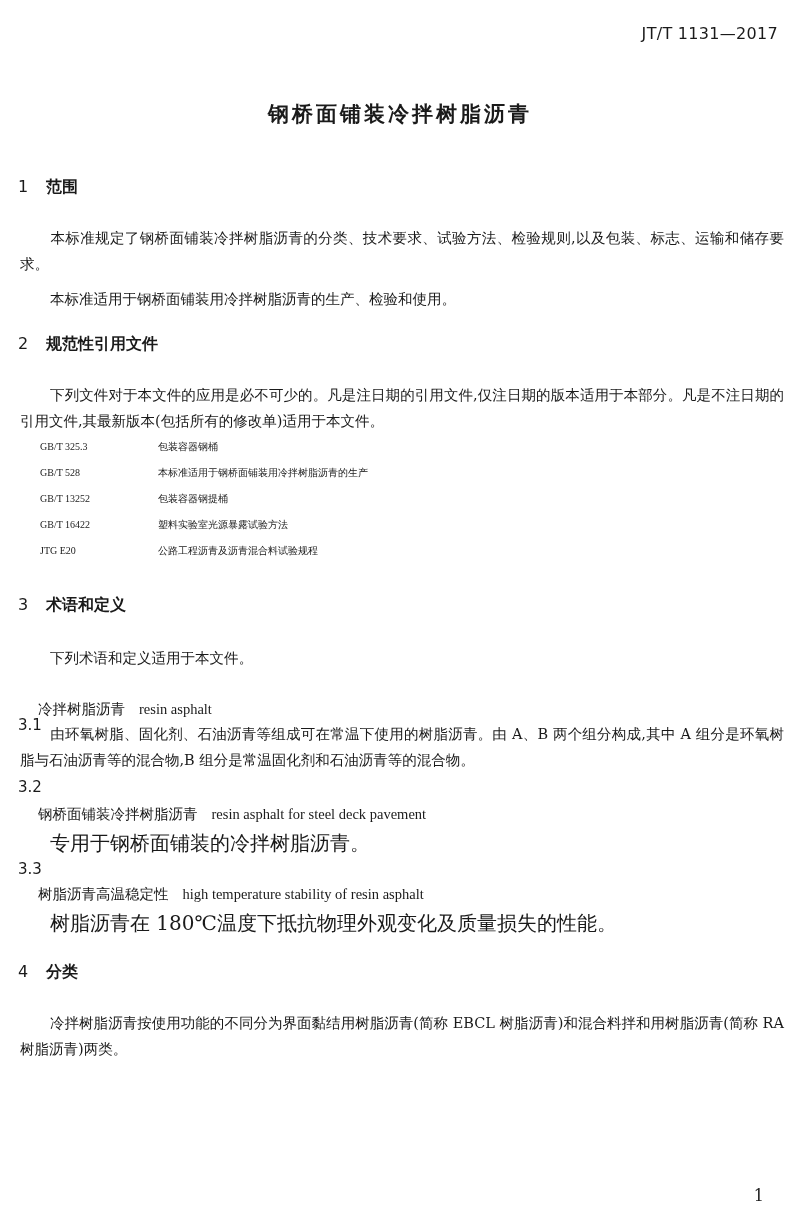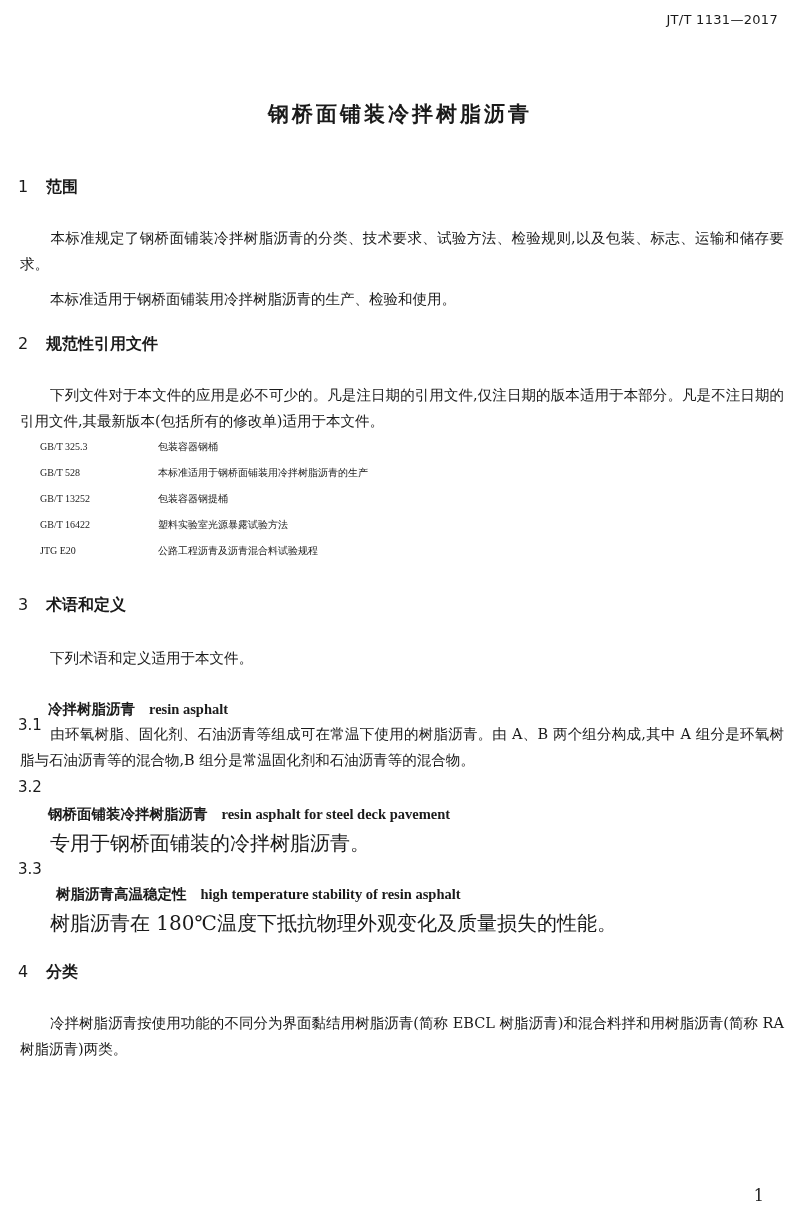--- a/index.html
+++ b/index.html
@@ -1,29 +1,29 @@
 <!DOCTYPE html>
 <html><head>
 <meta charset="utf-8">
 <style>
   html, body { margin:0; padding:0; background:#ffffff; }
   body { width:800px; height:1221px; position:relative; overflow:hidden; color:#1a1a1a;
          font-family:"DejaVu Serif","Liberation Serif", serif; }
   .abs { position:absolute; }
   .sans { font-family:"DejaVu Sans","Liberation Sans", sans-serif; }
-  .std-code { right:22px; top:12px; font-size:13px; letter-spacing:0.3px; }
+  .std-code { right:22px; top:24px; font-size:16px; letter-spacing:0.3px; }
   .doc-title { left:0; width:800px; text-align:center; top:100px; font-size:21px; font-weight:bold; letter-spacing:3px; }
   .h1 { left:18px; font-size:16px; font-weight:bold; }
   .h1 .num { display:inline-block; width:28px; font-weight:normal; }
   .para { left:20px; width:764px; font-size:14.5px; line-height:26px; text-align:justify; }
   .para .indent { display:inline-block; width:30px; }
   .ref-row { left:40px; font-size:10px; height:26px; line-height:26px;font-family:Liberation Serif, serif; }
   .ref-code { display:inline-block; width:118px; }
   .subnum { left:18px; font-size:15px; }
-  .term { left:48px; font-size:14.5px; font-weight:bold; }
+  .term { left:38px; font-size:14.5px; font-weight:normal; }
   .term .en { margin-left:14px; font-family:"Liberation Serif","DejaVu Serif", serif; }
   .def { left:50px; font-size:20px; }
   .page-num { right:36px; top:1186px; font-size:16px; }
 </style>
 </head>
 <body>
 
 <div class="abs std-code sans">JT/T 1131—2017</div>
 <div class="abs doc-title sans">钢桥面铺装冷拌树脂沥青</div>
 
@@ -74,21 +74,21 @@
   <span class="indent"></span><span>由环氧树脂、固化剂、石油沥青等组成可在常温下使用的树脂沥青。由 A、B 两个组分构成,其中 A 组分是环氧树脂与石油沥青等的混合物,B 组分是常温固化剂和石油沥青等的混合物。</span>
 </div>
 
 <div class="abs subnum sans" style="top:778px;">3.2</div>
 <div class="abs term" style="top:805px;">
   <span class="sans">钢桥面铺装冷拌树脂沥青</span><span class="en">resin asphalt for steel deck pavement</span>
 </div>
 <div class="abs def" style="top:830px;">专用于钢桥面铺装的冷拌树脂沥青。</div>
 
 <div class="abs subnum sans" style="top:860px;">3.3</div>
-<div class="abs term" style="top:885px;margin-left:8px;">
+<div class="abs term" style="top:885px;">
   <span class="sans">树脂沥青高温稳定性</span><span class="en">high temperature stability of resin asphalt</span>
 </div>
 <div class="abs def" style="top:910px;">树脂沥青在 180℃温度下抵抗物理外观变化及质量损失的性能。</div>
 
 <div class="abs h1 sans" style="top:962px;">
   <span class="num">4</span><span>分类</span>
 </div>
 <div class="abs para" style="top:1010px;">
   <span class="indent"></span><span>冷拌树脂沥青按使用功能的不同分为界面黏结用树脂沥青(简称 EBCL 树脂沥青)和混合料拌和用树脂沥青(简称 RA 树脂沥青)两类。</span>
 </div>

